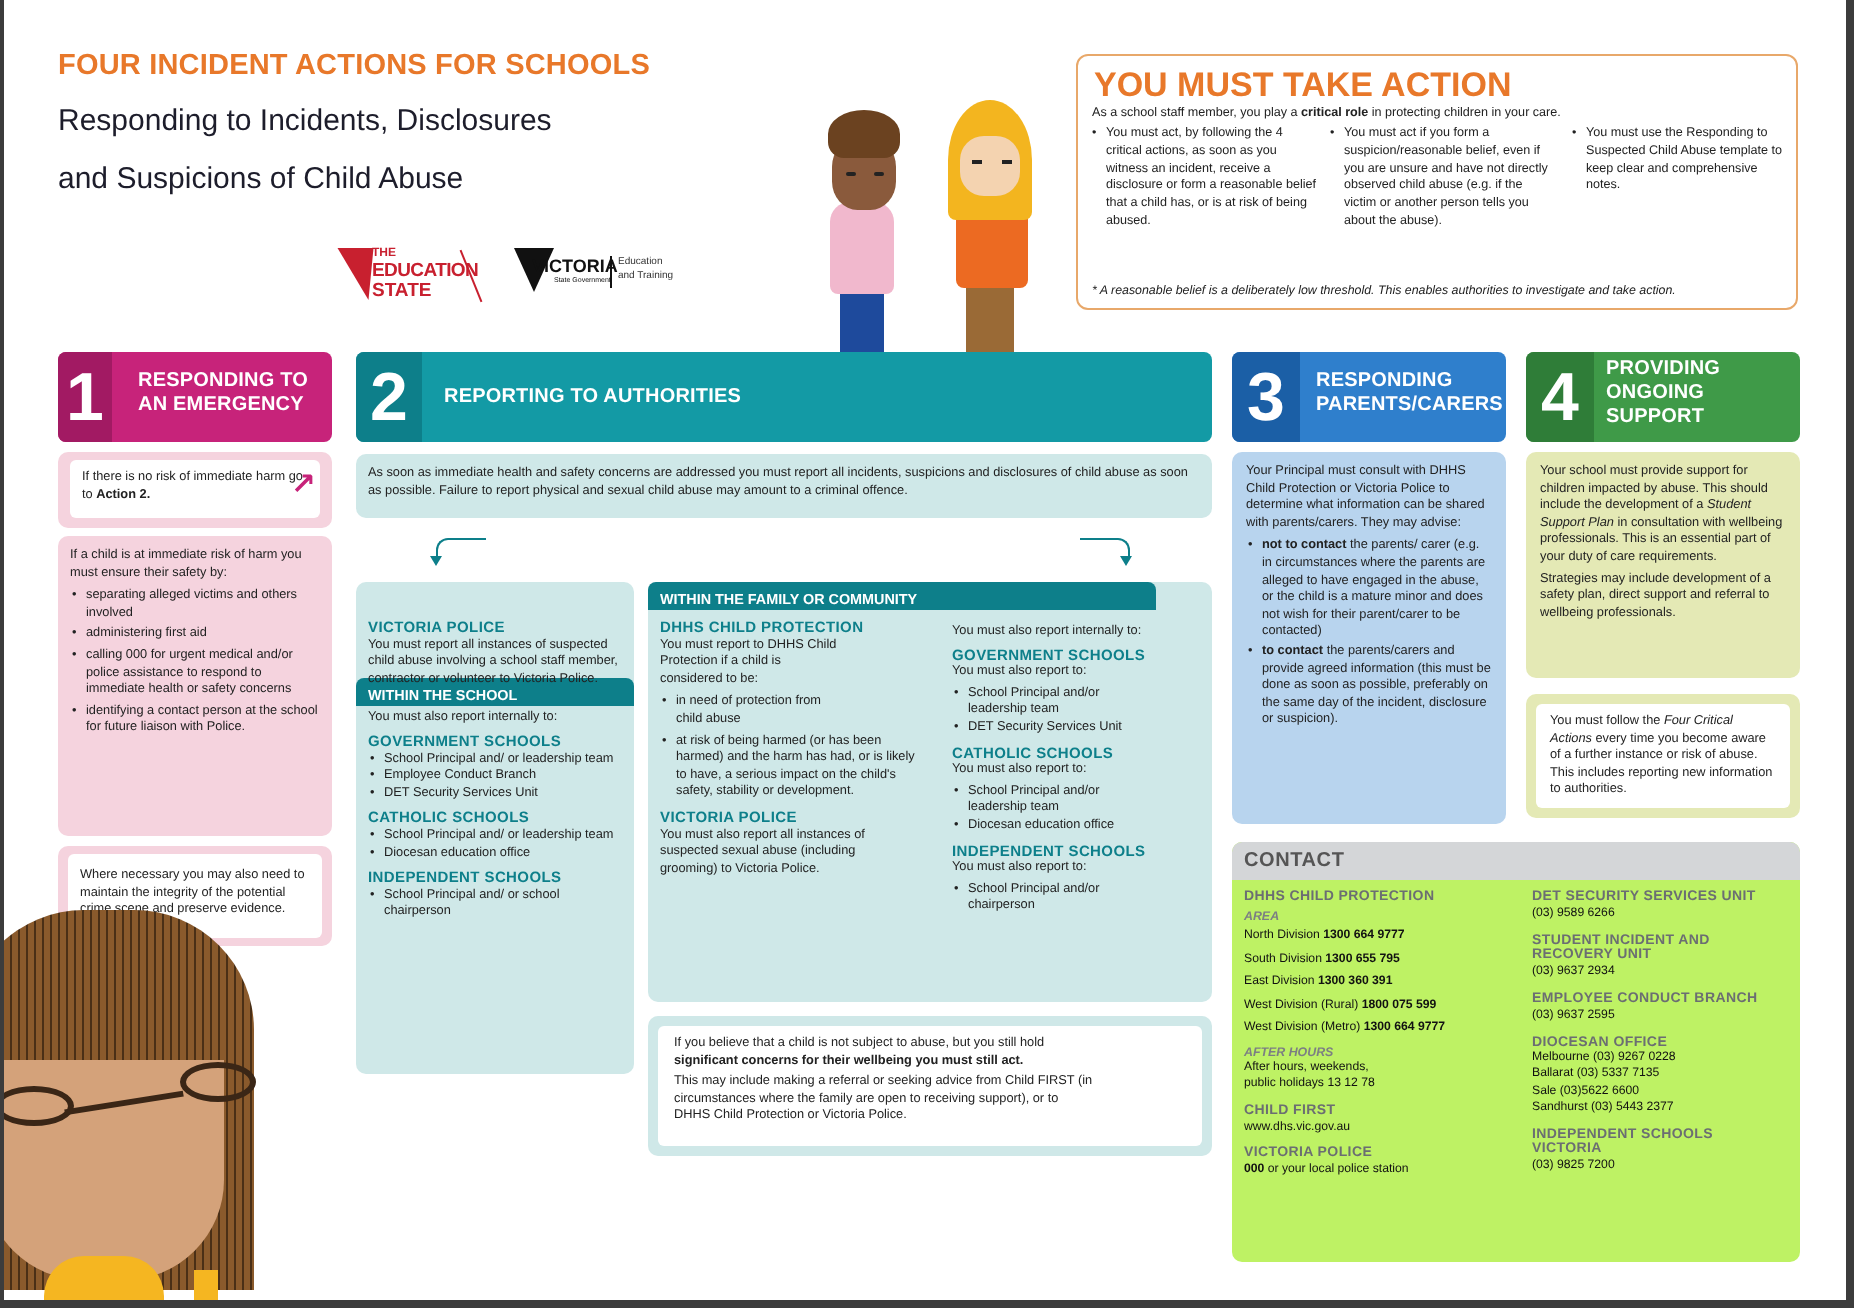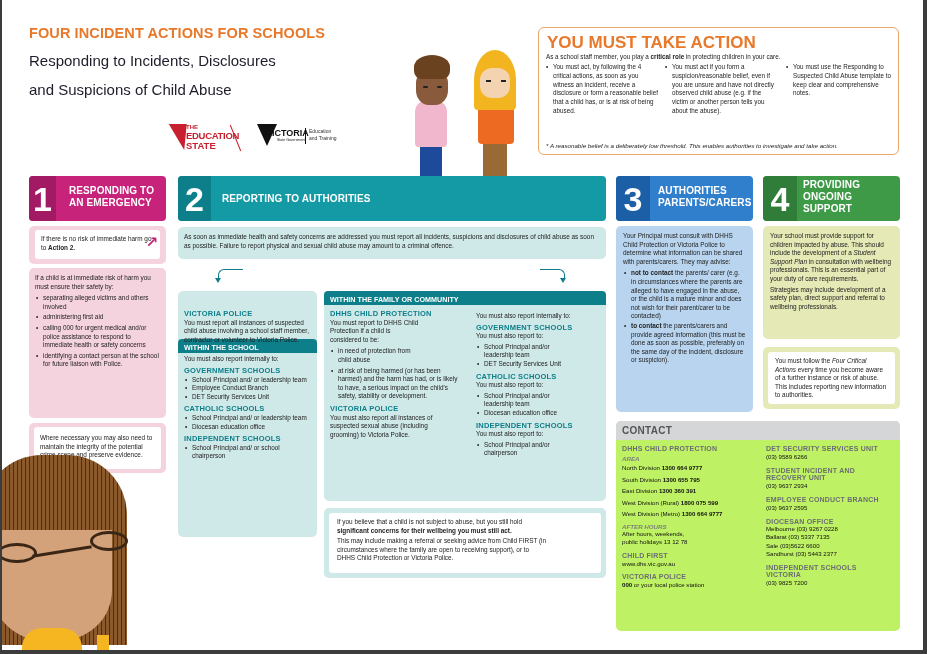--- a/index.html
+++ b/index.html
@@ -228,21 +228,21 @@
         <li>Diocesan education office</li>
       </ul>
       <div class="teal-h">INDEPENDENT SCHOOLS</div>
       <ul class="dots">
         <li>School Principal and/ or school chairperson</li>
       </ul>
     </div>
   </div>
 
   <div class="panel p2b">
-    <div class="sub-head" style="left:0;top:0;width:282px;">WITHIN THE FAMILY OR COMMUNITY</div>
+    <div class="sub-head" style="left:0;top:0;width:254px;">WITHIN THE FAMILY OR COMMUNITY</div>
     <div class="txt" style="position:absolute;left:6px;top:19px;width:128px;">
       <div class="teal-h">DHHS CHILD PROTECTION</div>
       <div style="width:90px;margin-bottom:3px;">You must report to DHHS Child Protection if a child is considered to be:</div>
       <ul class="dots" style="margin-bottom:4px;">
         <li style="width:85px;margin-bottom:2px;">in need of protection from child abuse</li>
         <li>at risk of being harmed (or has been harmed) and the harm has had, or is likely to have, a serious impact on the child's safety, stability or development.</li>
       </ul>
       <div class="teal-h">VICTORIA POLICE</div>
       <div>You must also report all instances of suspected sexual abuse (including grooming) to Victoria Police.</div>
     </div>
@@ -272,21 +272,21 @@
     <div class="inner txt">
       <div>If you believe that a child is not subject to abuse, but you still hold</div>
       <div class="b" style="margin-bottom:2px;">significant concerns for their wellbeing you must still act.</div>
       <div style="width:210px;">This may include making a referral or seeking advice from Child FIRST (in circumstances where the family are open to receiving support), or to DHHS Child Protection or Victoria Police.</div>
     </div>
   </div>
 
   <div class="step-head s3">
     <div class="num">3</div>
     <div class="lbl">
-      <div>AUTHORITIES</div>
+      <div>RESPONDING</div>
       <div>PARENTS/CARERS</div>
     </div>
   </div>
   <div class="panel p3 txt">
     <div style="margin-bottom:3px;">Your Principal must consult with DHHS Child Protection or Victoria Police to determine what information can be shared with parents/carers. They may advise:</div>
     <ul class="dots">
       <li style="margin-bottom:1px;"><b>not to contact</b><span> the parents/ carer (e.g. in circumstances where the parents are alleged to have engaged in the abuse, or the child is a mature minor and does not wish for their parent/carer to be contacted)</span></li>
       <li><b>to contact</b><span> the parents/carers and provide agreed information (this must be done as soon as possible, preferably on the same day of the incident, disclosure or suspicion).</span></li>
     </ul>
   </div>

